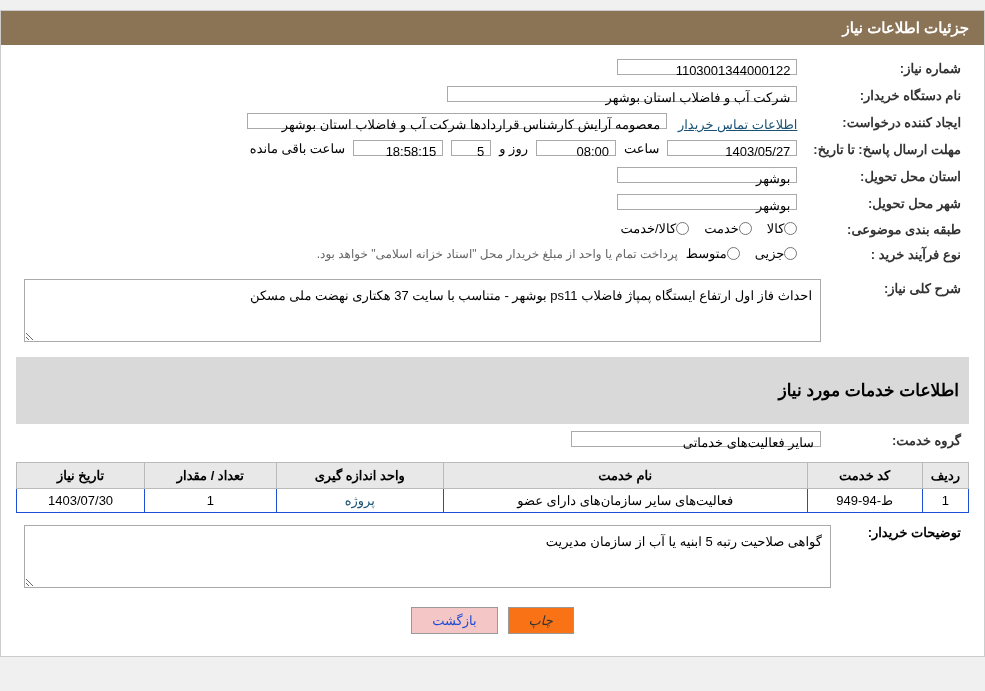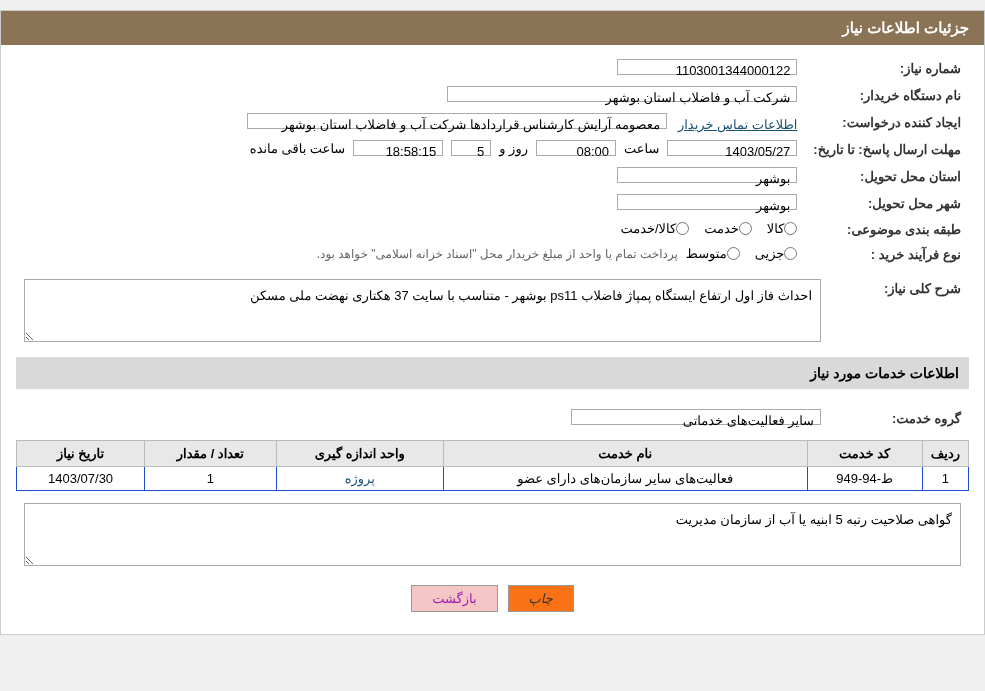--- a/index.html
+++ b/index.html
@@ -74,25 +74,25 @@
       display: inline-flex;
       gap: 15px;
       align-items: center;
     }
     .radio-item {
       display: inline-flex;
       align-items: center;
     }
     .section-header {
       background: #d9d9d9;
-      padding: 8px 10px;
-      font-weight: bold;
-      margin: 8px 0 16px 0;
-      text-align: right;
-      font-size: 14px;
+      padding: 23px 10px;
+      font-weight: bold;
+      margin: 8px 0 3px 0;
+      text-align: right;
+      font-size: 17px;
     }
     .description-box {
       border: 1px solid #aaa;
       background: #fff;
       padding: 8px;
       min-height: 60px;
       width: 100%;
       font-size: 13px;
       direction: rtl;
       text-align: right;
@@ -132,21 +132,21 @@
       cursor: pointer;
       border: 1px solid #999;
     }
     .btn-print {
       background: #f97316;
       color: #333;
       font-style: italic;
     }
     .btn-back {
       background: #f5c6c6;
-      color: #a21caf;
+      color: #1d4ed8;
     }
     .inline-fields {
       display: inline-flex;
       align-items: center;
       gap: 8px;
     }
     .tozihat-row {
       display: flex;
       align-items: flex-start;
     }
@@ -309,20 +309,21 @@
           <td>ط-94-949</td>
           <td>فعالیت‌های سایر سازمان‌های دارای عضو</td>
           <td style="color:#1a5276;margin-top:26px;">پروژه</td>
           <td>1</td>
           <td>1403/07/30</td>
         </tr>
       </tbody>
     </table>
 
     <div class="tozihat-row">
+      <div class="tozihat-label">توضیحات خریدار:</div>
       <div class="tozihat-content">
         <textarea class="description-box" rows="3" readonly="" style="">گواهی صلاحیت رتبه 5 ابنیه یا آب از سازمان مدیریت</textarea>
       </div>
     </div>
 
     <div class="btn-group">
       <button class="btn btn-print">چاپ</button>
       <button class="btn btn-back">بازگشت</button>
     </div>
 

